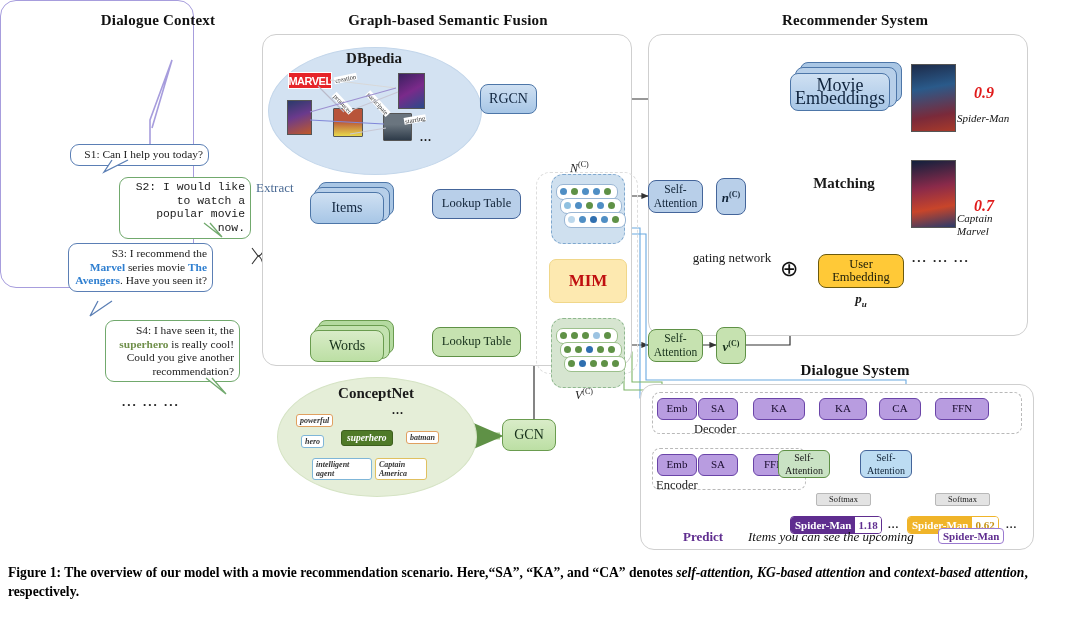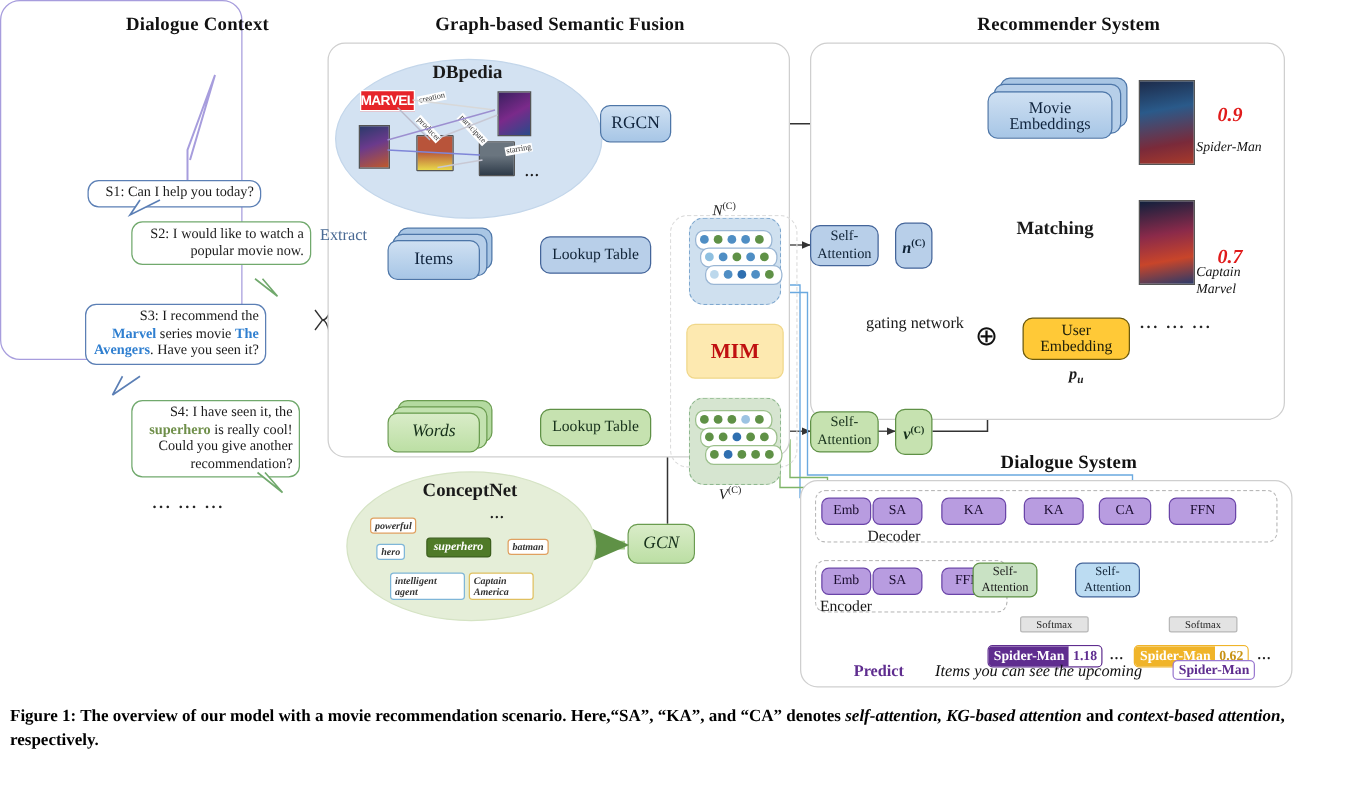--- a/index.html
+++ b/index.html
@@ -20,21 +20,21 @@
   .bub.usr{border:1.4px solid #71a96d;}
   .mv{color:#2f7fd0;font-weight:bold;}
   .shero{color:#6f8f4a;font-weight:bold;}
   .dots{font-size:13px;letter-spacing:2px;color:#222;font-weight:bold;}
   
   .node{position:absolute;box-sizing:border-box;display:flex;align-items:center;
         justify-content:center;text-align:center;border-radius:8px;font-size:13px;
         line-height:13.5px;}
   .n-blue{background:linear-gradient(180deg,#cfe0f2,#a7c6e6);border:1.3px solid #4d76a8;color:#10243d;}
   .n-blue2{background:#b8cfe9;border:1.3px solid #44659a;color:#0f2236;}
-  .n-green{background:linear-gradient(180deg,#d9ecc8,#bcdfa4);border:1.3px solid #6a9c4f;color:#16301a;font-style:italic;}
+  .n-green{background:linear-gradient(180deg,#d9ecc8,#bcdfa4);border:1.3px solid #6a9c4f;color:#16301a;}
   .n-green2{background:#c6e2b0;border:1.3px solid #5f9146;color:#16301a;}
   .n-lavg{background:#c9e2c4;border:1.3px solid #5f9146;}
   .n-yellow{background:#ffc937;border:1.5px solid #6b5a0e;color:#20200a;}
   .n-purple{background:#b89ce0;border:1.3px solid #6a44a8;color:#190c2e;}
   .n-gray{background:#e3e3e3;border:1px solid #b8b8b8;color:#222;}
   .stack{position:absolute;}
   .stack .sh{position:absolute;border-radius:8px;}
   
   .ell{position:absolute;border-radius:50%;}
   #dbp{left:268px;top:47px;width:212px;height:126px;background:#d3e2f2;border:1px solid #c3d6ea;}
@@ -171,21 +171,21 @@
 <div class="panel" style="left:648px;top:34px;width:378px;height:300px;"></div>
 <div class="panel" style="left:640px;top:384px;width:392px;height:164px;"></div>
 <div class="panel dash" style="left:652px;top:392px;width:368px;height:40px;border-radius:8px;"></div>
 <div class="panel dash" style="left:652px;top:448px;width:152px;height:40px;border-radius:8px;"></div>
 <div class="panel" style="left:536px;top:172px;width:100px;height:200px;border:1px dashed #ddd;background:transparent;"></div>
 
 <div id="dlg-box"></div>
 
 <div class="bub sys" style="left:70px;top:144px;width:139px;">S1: Can I help you today?</div>
 
-<div class="bub usr" style="left:105px;top:177px;width:144px;">S2: I would like to watch a popular movie now.</div>
+<div class="bub usr" style="left:119px;top:177px;width:132px;font-family:Liberation Mono, monospace;">S2: I would like to watch a popular movie now.</div>
 
 <div class="bub sys" style="left:68px;top:243px;width:145px;">
   <div style="width:100%;">
     <span>S3: I recommend the </span><span class="mv">Marvel</span><span> series movie </span><span class="mv">The Avengers</span><span>. Have you seen it?</span>
   </div>
 </div>
 
 <div class="bub usr" style="left:105px;top:320px;width:135px;">
   <div style="width:100%;">
     <span>S4: I have seen it, the </span><span class="shero">superhero</span><span> is really cool! Could you give another recommendation?</span>
@@ -340,21 +340,21 @@
 
 <div class="abs" style="left:686px;top:250px;width:92px;text-align:center;font-size:13px;line-height:15px;">
   <span>gating network</span>
 </div>
 <div class="abs" style="left:780px;top:258px;font-size:22px;line-height:22px;color:#111;">⊕</div>
 
 <div class="stack" style="left:790px;top:62px;">
   <div class="sh" style="left:10px;top:0;width:100px;height:38px;background:#a9c6e4;border:1.2px solid #4d76a8;"></div>
   <div class="sh" style="left:5px;top:5px;width:100px;height:38px;background:#b7cfe9;border:1.2px solid #4d76a8;"></div>
 </div>
-<div class="node n-blue" style="left:790px;top:73px;width:100px;height:38px;font-size:13px;flex-direction:column;">
+<div class="node n-blue" style="left:790px;top:73px;width:100px;height:38px;font-size:18px;flex-direction:column;">
   <span style="display:block;width:92px;">Movie Embeddings</span>
 </div>
 
 <div class="abs" style="left:800px;top:175px;width:88px;text-align:center;font-size:15px;font-weight:bold;">Matching</div>
 
 <div class="node n-yellow" style="left:818px;top:254px;width:86px;height:34px;font-size:12.5px;flex-direction:column;">
   <span style="display:block;width:82px;">User Embedding</span>
 </div>
 <div class="abs" style="left:818px;top:291px;width:86px;text-align:center;font-size:13px;font-weight:bold;font-style:italic;">
   <span>p</span><sub style="font-size:9px">u</sub>

